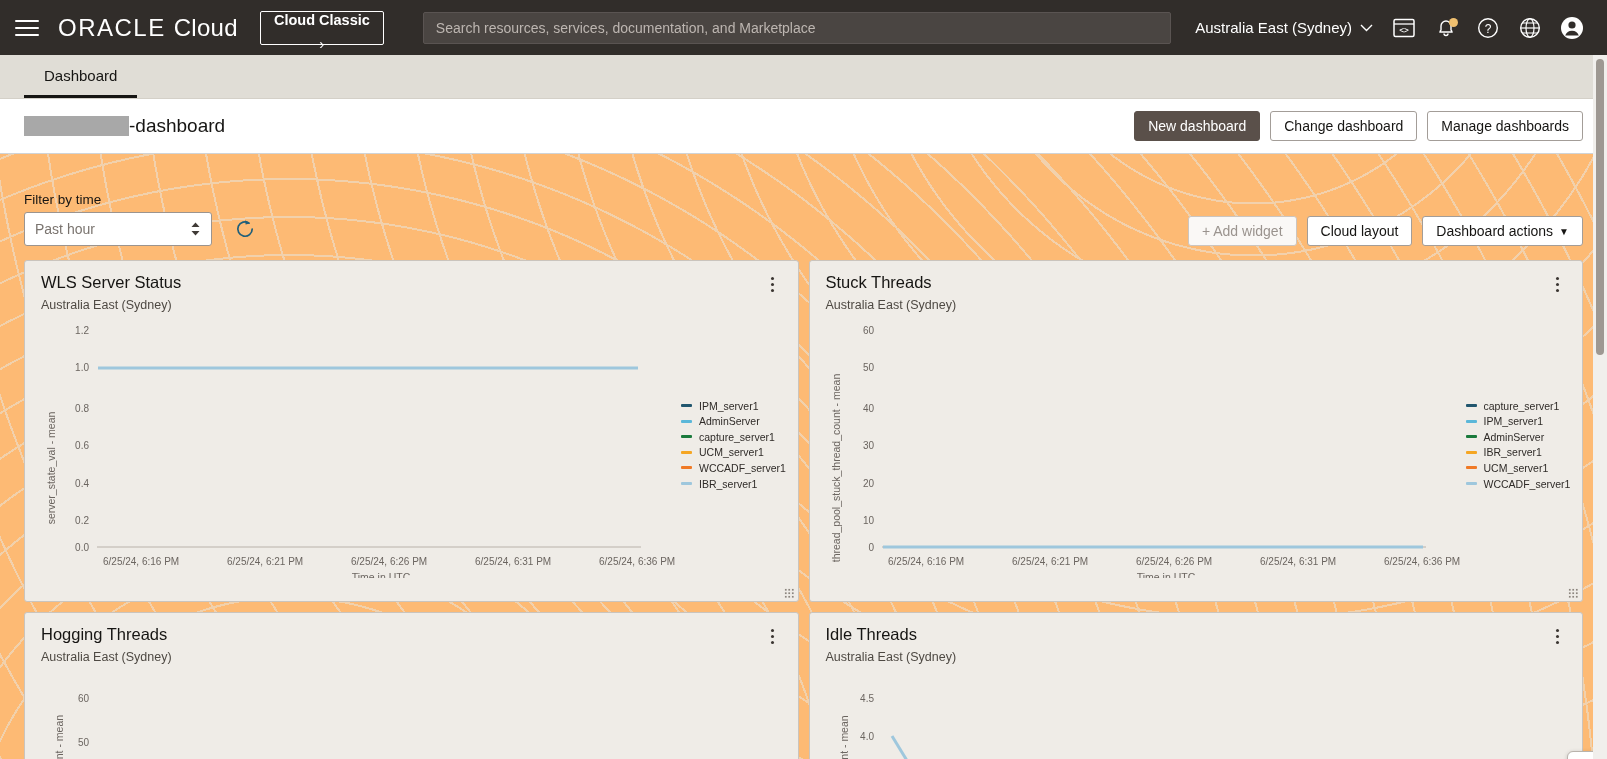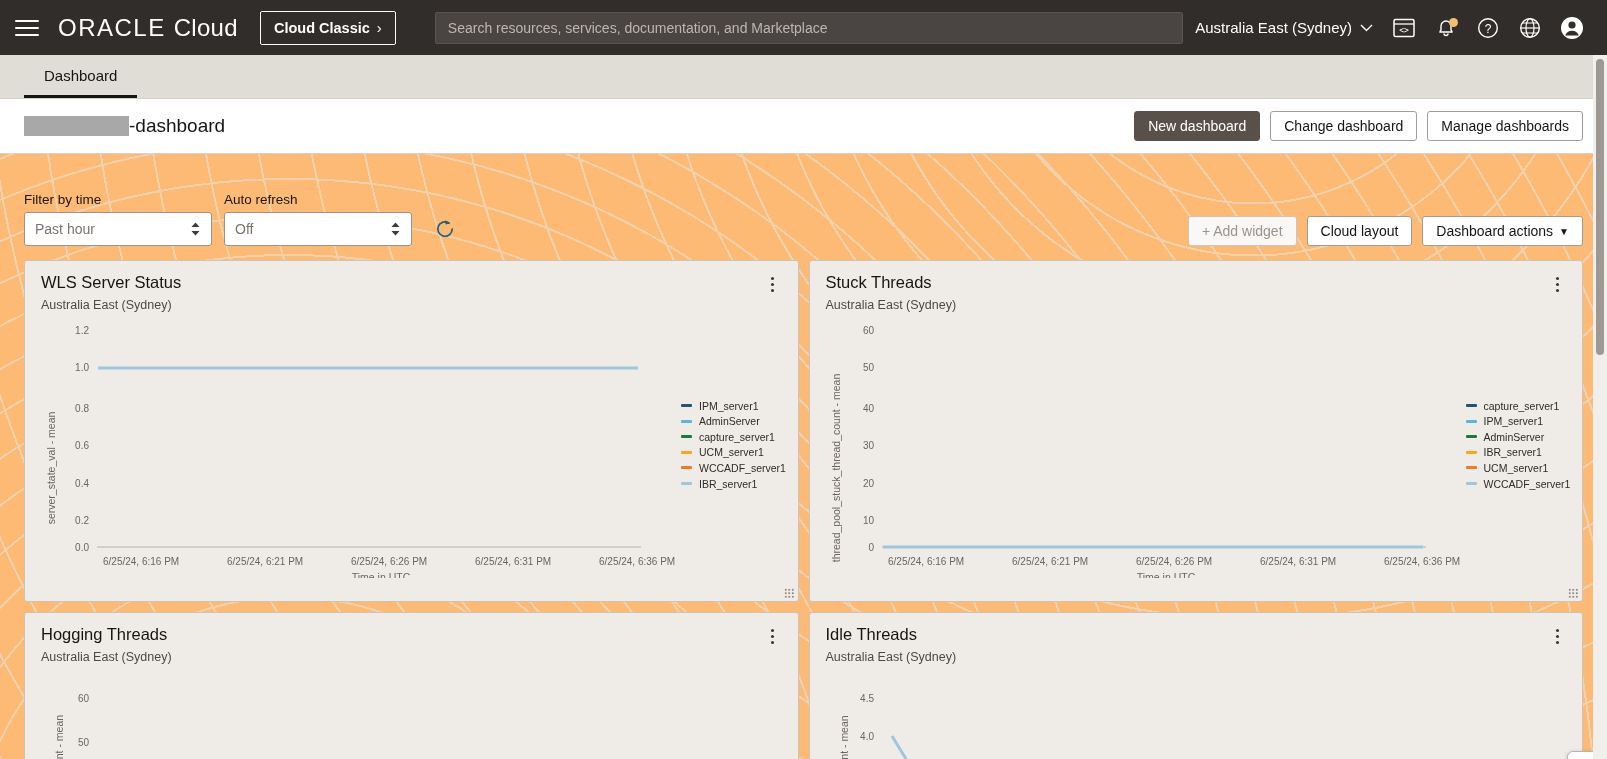--- a/index.html
+++ b/index.html
@@ -21,20 +21,21 @@
   .hamburger span { display:block; height:2px; background:#fff; border-radius:1px; }
   .oracle-logo { margin-left:14px; display:flex; align-items:baseline; gap:8px;
     color:#fff; white-space:nowrap; }
   .oracle-word { font-size:24px; letter-spacing:1.5px; font-weight:400; }
   .cloud-word { font-size:24px; font-weight:300; letter-spacing:.3px; }
   .cloud-classic {
     margin-left:22px; border:1px solid #fff; color:#fff; background:transparent;
     height:34px; padding:0 13px; font-size:14.5px; font-weight:700;
     display:flex; align-items:center; gap:7px; cursor:pointer; border-radius:2px;
     font-family:"Liberation Sans", sans-serif;
+    flex-direction:column;
   }
   .cloud-classic .chev { font-weight:400; font-size:15px; }
   .search-wrap { margin-left:39px; flex:0 0 748px;border-radius:14px; }
   .search-input {
     width:748px; height:32px; background:#4a4542; border:1px solid #5a5452;
     color:#cfc9c5; font-size:14px; padding:0 12px; border-radius:2px;
     font-family:"Liberation Sans", sans-serif; outline:none;
   }
   .search-input::placeholder { color:#bdb6b1; }
   .topbar-right { margin-left:auto; display:flex; align-items:center; gap:0; }
@@ -227,32 +228,20 @@
     </div>
   </div>
 
   <div class="content">
 
     <div class="toolbar">
       <div class="field-group">
         <div class="field-label">Filter by time</div>
         <div class="select-box">
           <span>Past hour</span>
-          <span class="stepper">
-            <svg width="11" height="16" viewBox="0 0 11 16">
-              <path d="M5.5 1.5 L9.5 6 L1.5 6 Z" fill="#3f3a36"></path>
-              <path d="M5.5 14.5 L9.5 10 L1.5 10 Z" fill="#3f3a36"></path>
-            </svg>
-          </span>
-        </div>
-      </div>
-      <div class="field-group">
-        <div class="field-label">Auto refresh</div>
-        <div class="select-box">
-          <span>Off</span>
           <span class="stepper">
             <svg width="11" height="16" viewBox="0 0 11 16">
               <path d="M5.5 1.5 L9.5 6 L1.5 6 Z" fill="#3f3a36"></path>
               <path d="M5.5 14.5 L9.5 10 L1.5 10 Z" fill="#3f3a36"></path>
             </svg>
           </span>
         </div>
       </div>
       <div class="refresh-btn">
         <svg width="22" height="22" viewBox="0 0 22 22">

